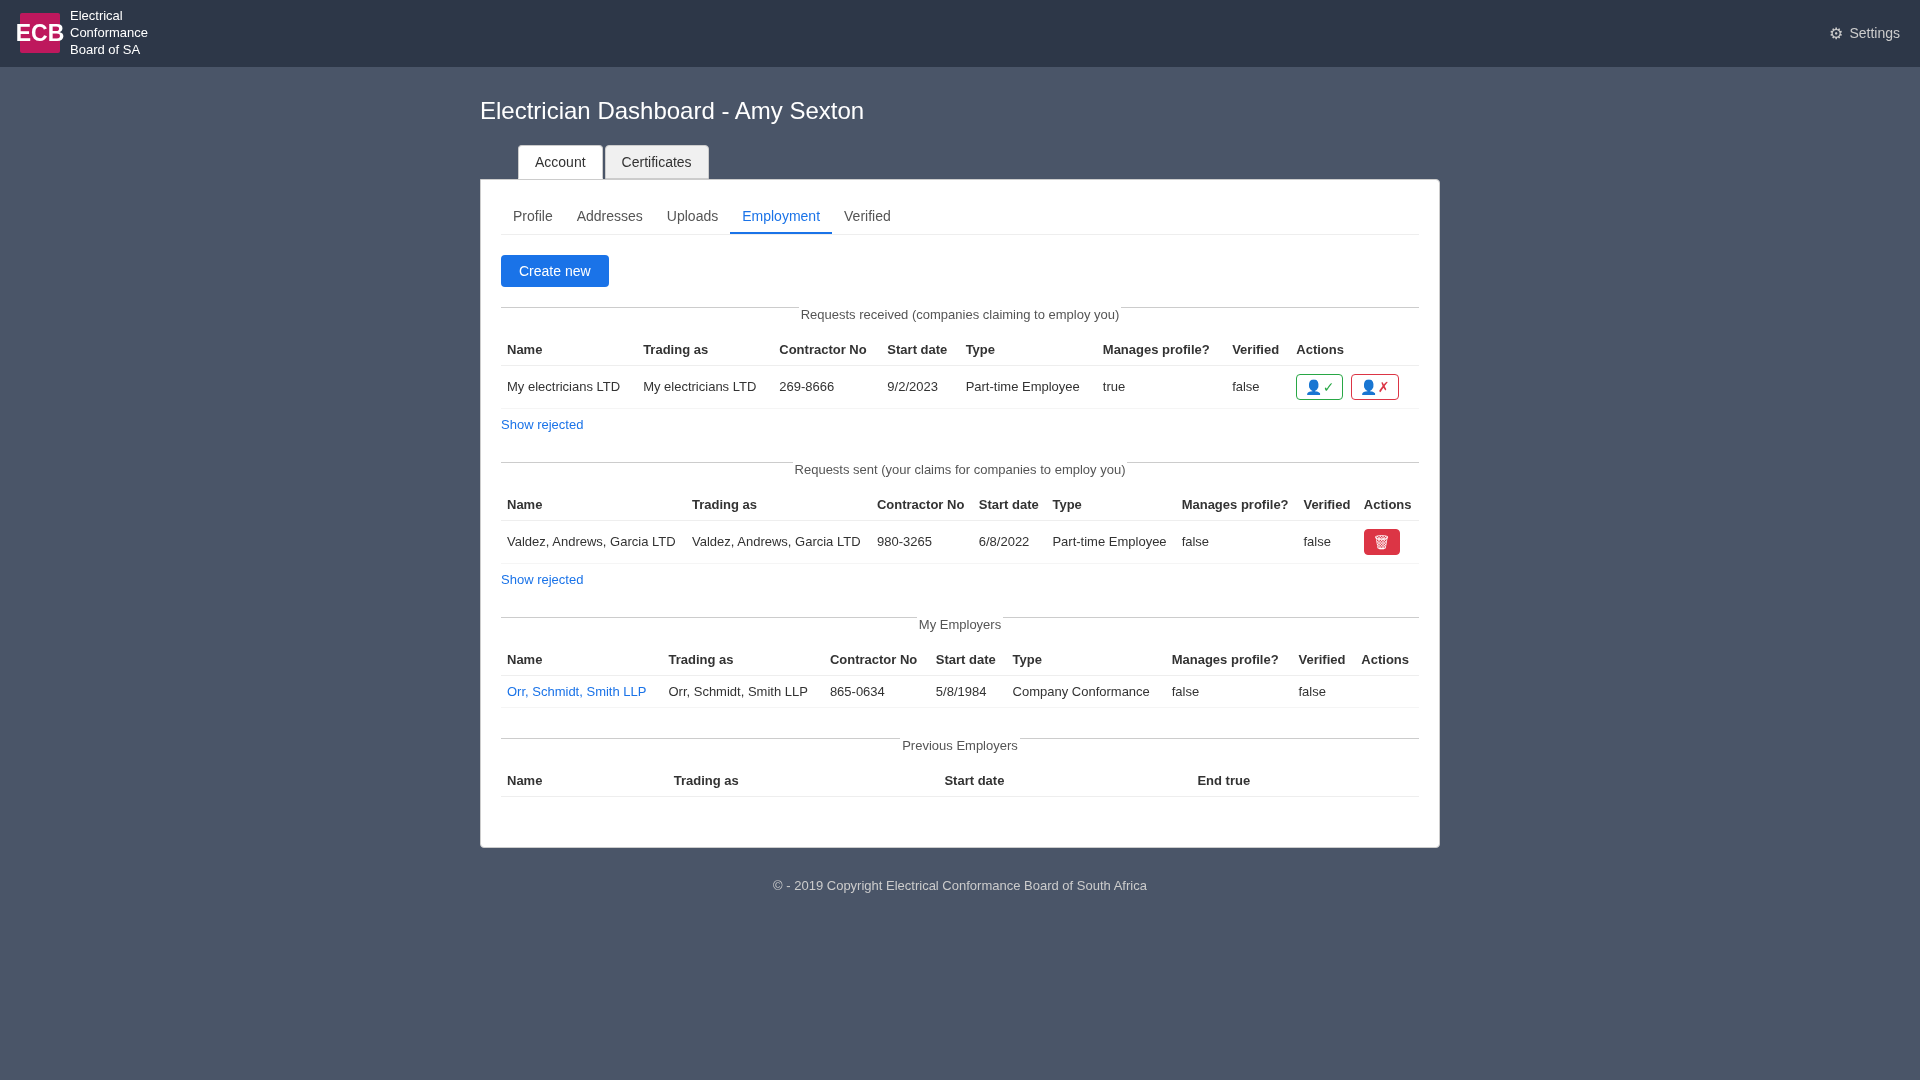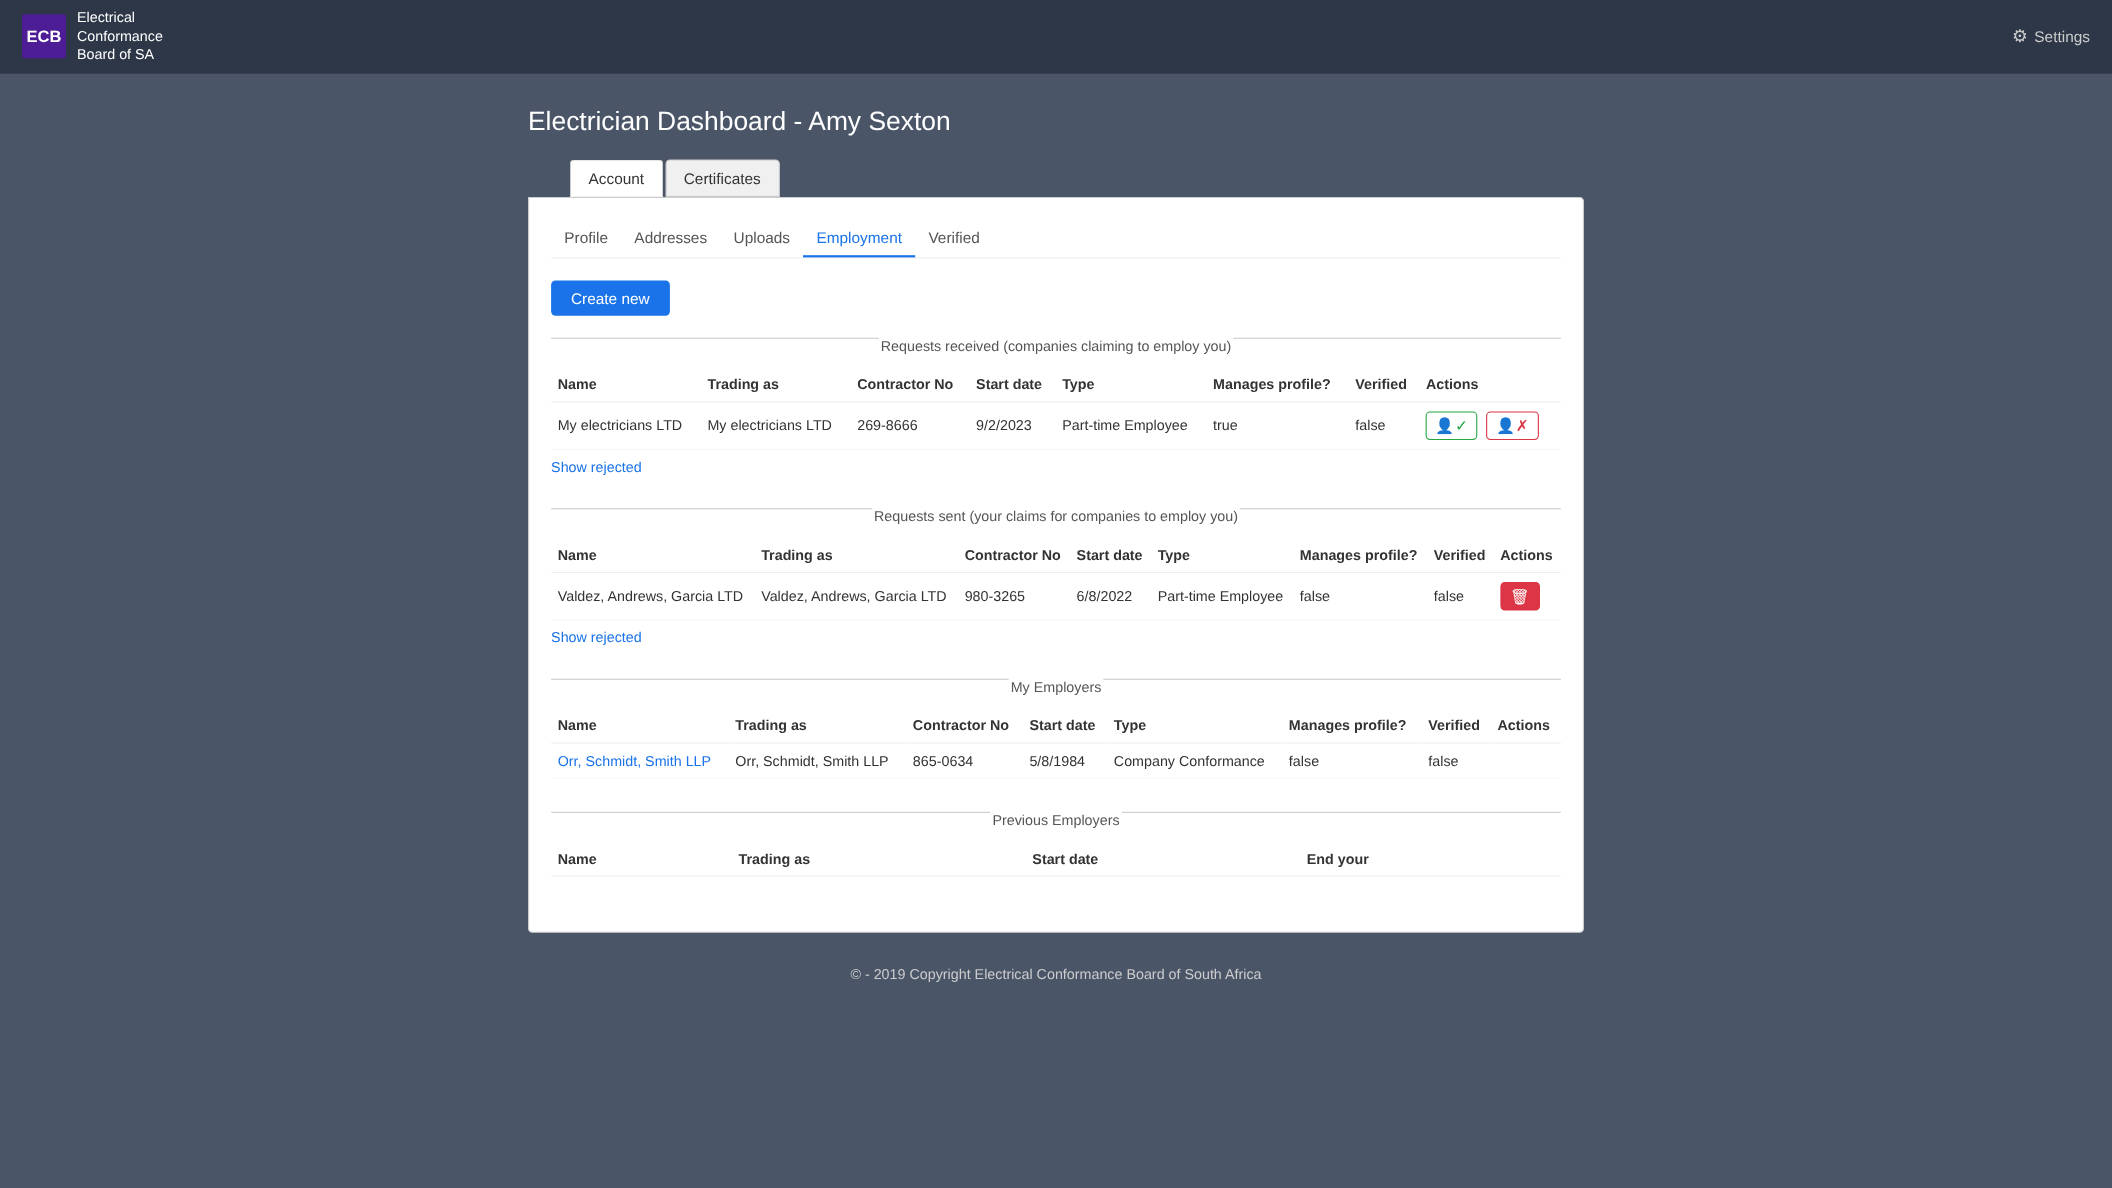--- a/index.html
+++ b/index.html
@@ -15,24 +15,24 @@
       display: flex;
       align-items: center;
       justify-content: space-between;
     }
     .logo {
       display: flex;
       align-items: center;
       gap: 10px;
     }
     .logo-icon {
-      background-color: #4c1d95;
+      background-color: #be185d;
       color: white;
       font-weight: bold;
-      font-size: 15px;
+      font-size: 23px;
       width: 40px;
       height: 40px;
       display: flex;
       align-items: center;
       justify-content: center;
       border-radius: 2px;
     }
     .logo-text {
       color: white;
       font-size: 13px;
@@ -379,21 +379,21 @@
         <div class="section-header-line"></div>
         <span class="section-title">Previous Employers</span>
         <div class="section-header-line"></div>
       </div>
       <table>
         <thead>
           <tr>
             <th>Name</th>
             <th>Trading as</th>
             <th>Start date</th>
-            <th>End your</th>
+            <th>End true</th>
           </tr>
         </thead>
         <tbody>
         </tbody>
       </table>
     </div>
 
   </div>
 
   <div class="footer">© - 2019 Copyright Electrical Conformance Board of South Africa</div>

